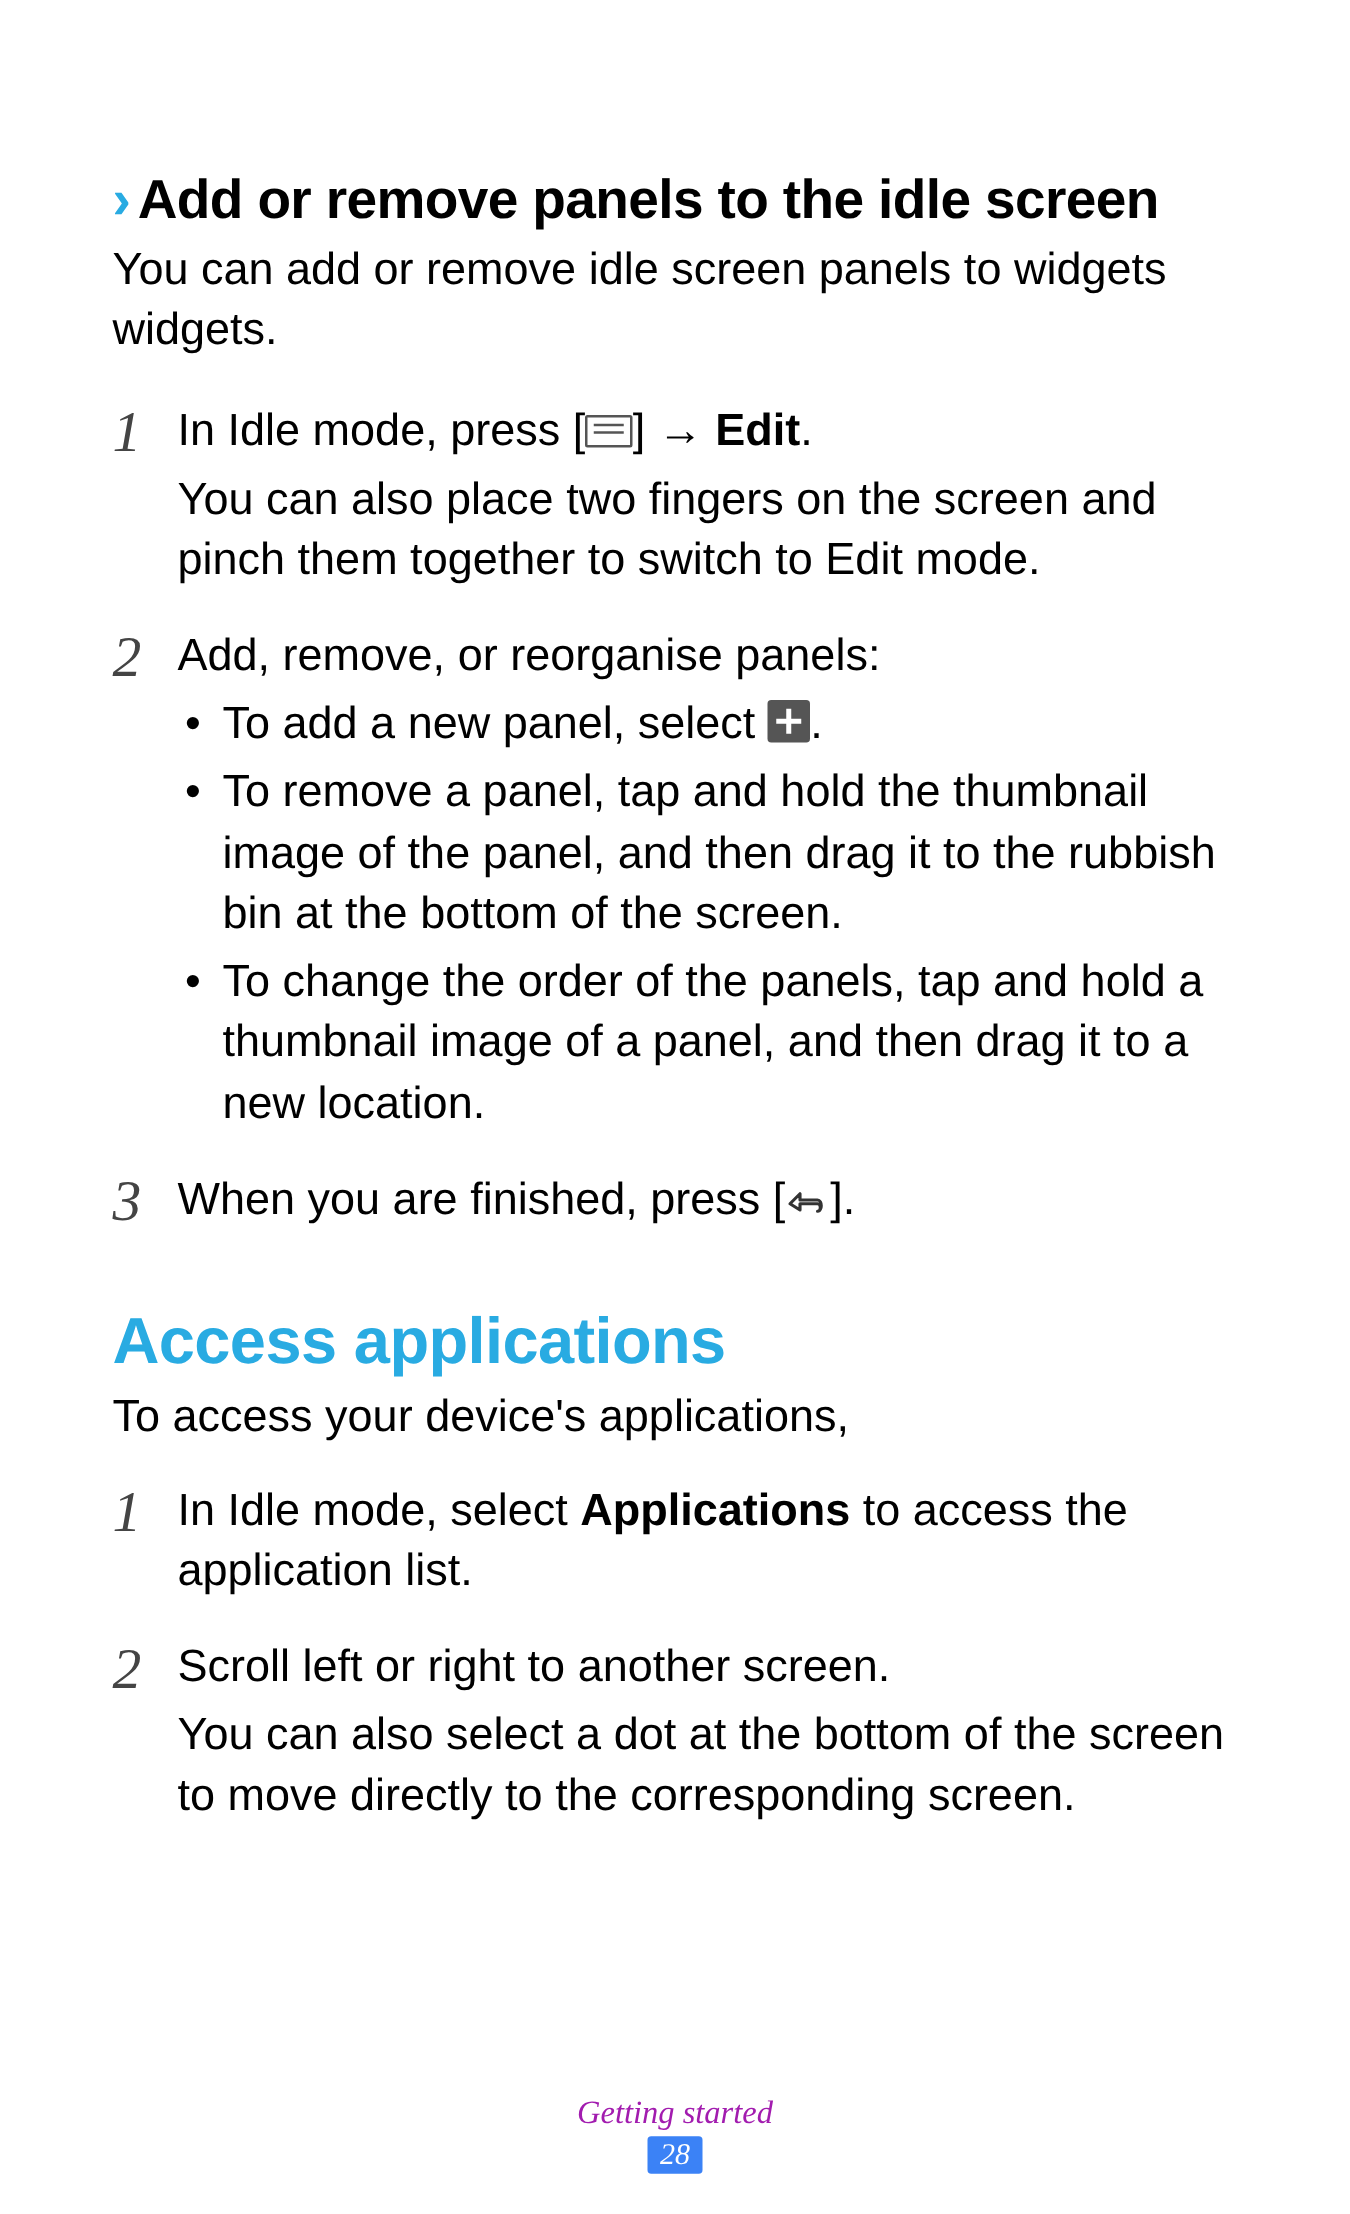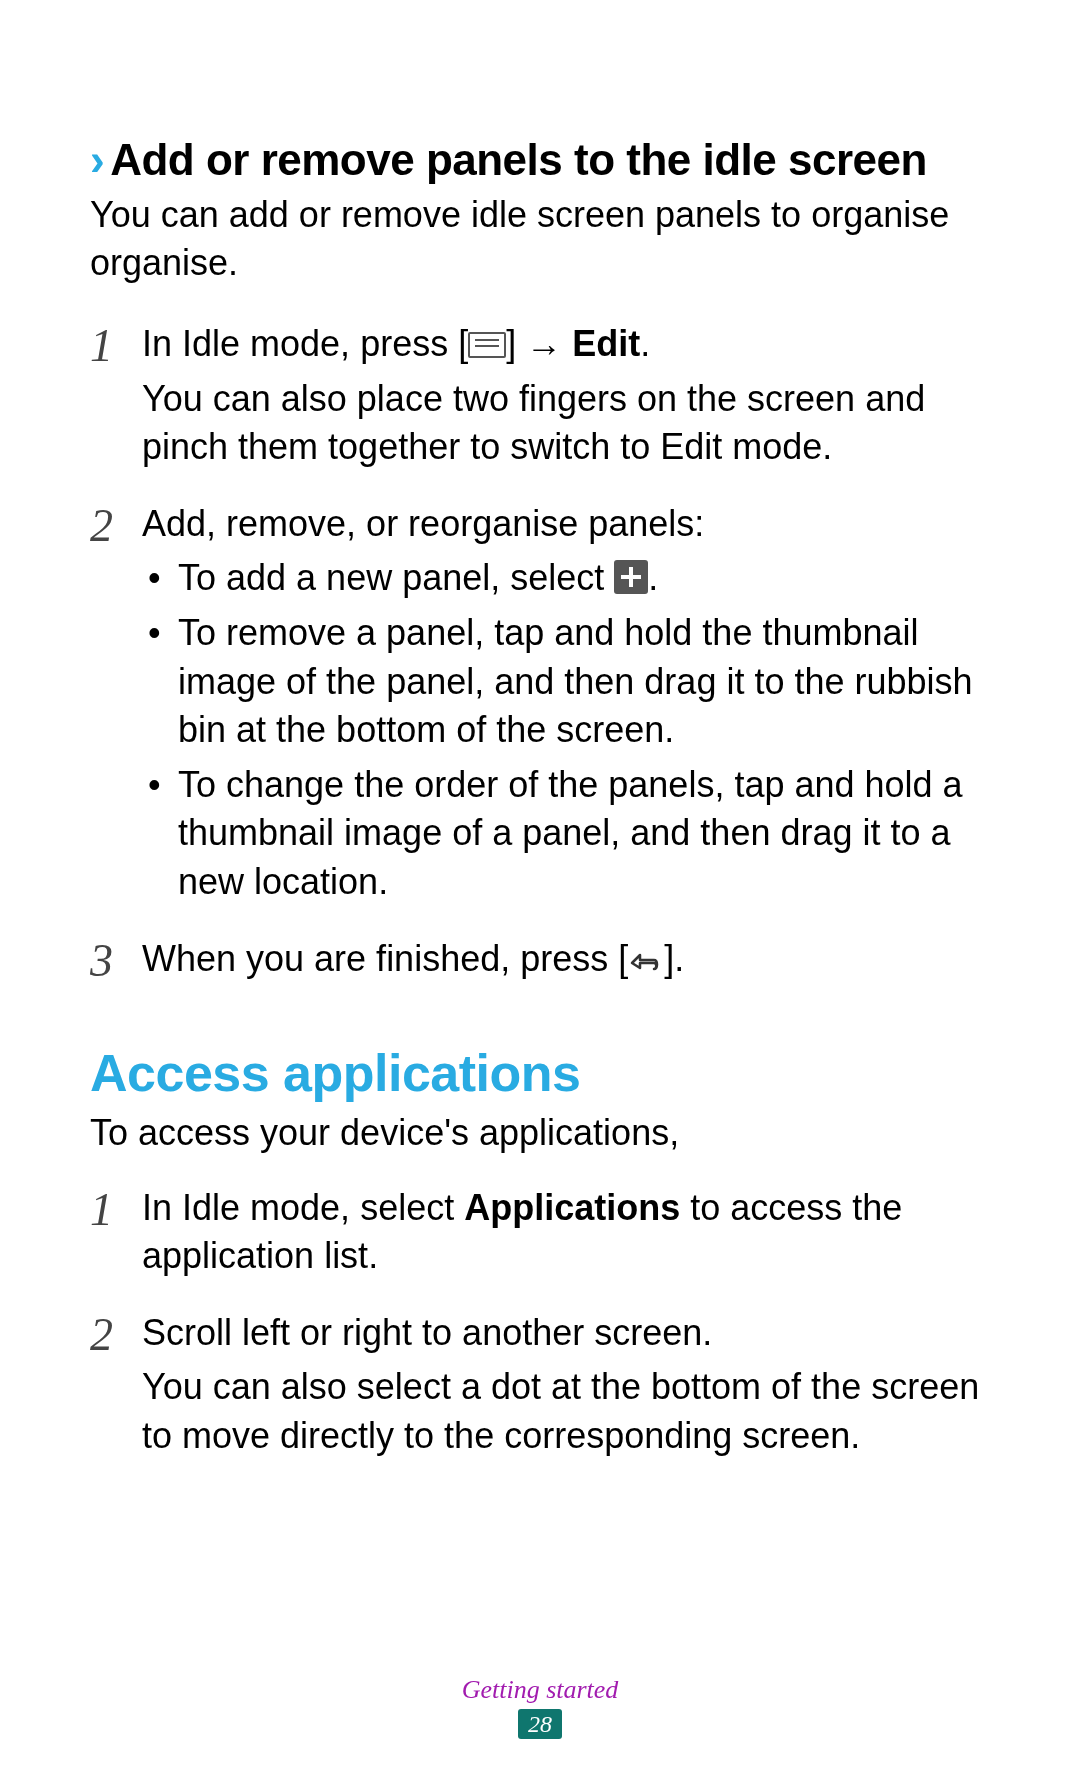--- a/index.html
+++ b/index.html
@@ -140,40 +140,40 @@
   .footer-label {
     font-style: italic;
     color: #a21caf;
     font-size: 26px;
     display: block;
     margin-bottom: 4px;
     font-family: "Times New Roman", Georgia, serif;
   }
   .footer-page {
     display: inline-block;
-    background: #0f766e;
+    background: #3b82f6;
     color: #fff;
     font-size: 24px;
     width: 44px;
     height: 30px;
     line-height: 30px;
     border-radius: 3px;
     font-style: italic;
     font-family: "Times New Roman", Georgia, serif;
   }
 </style>
 </head>
 <body>
 
 <div class="page">
 
   <h2 class="subsection-title">
     <span class="chevron">›</span><span>Add or remove panels to the idle screen</span>
   </h2>
-  <p class="intro">You can add or remove idle screen panels to organise organise.</p>
+  <p class="intro">You can add or remove idle screen panels to widgets widgets.</p>
 
   <div class="step">
     <div class="step-num">1</div>
     <div class="step-body">
       <p>
         <span>In Idle mode, press [</span><span class="icon-box icon-menu"></span><span>] → </span><span class="bold">Edit</span><span>.</span>
       </p>
       <p>You can also place two fingers on the screen and pinch them together to switch to Edit mode.</p>
     </div>
   </div>

